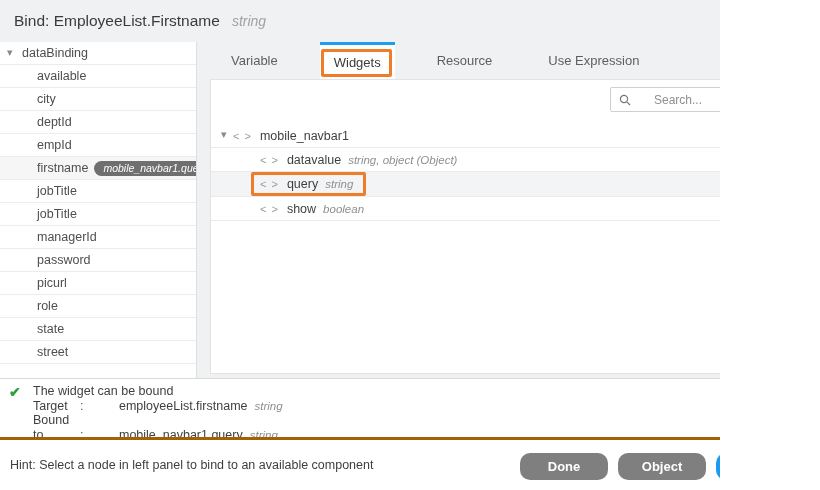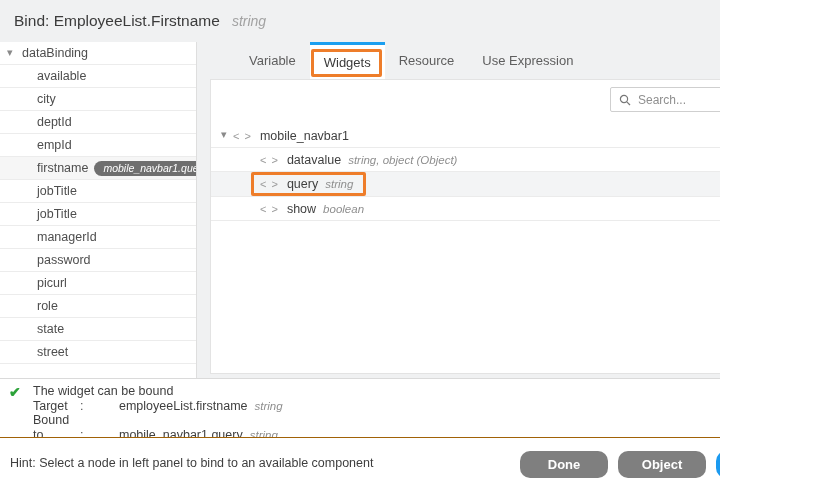--- a/index.html
+++ b/index.html
@@ -26,31 +26,31 @@
             font-size:12.5px;color:#4e4e4e;padding-left:37px;position:relative;}
   .side-row.root{padding-left:22px;}
   .side-row.selected{background:#f6f6f6;}
   .caret{position:absolute;left:7px;top:4px;font-size:11px;color:#8a8a8a;}
   .badge{display:inline-block;margin-left:6px;background:#6f6f6f;color:#fff;
          font-size:10.5px;font-style:italic;padding:2px 9px;border-radius:10px;line-height:11px;}
   .side-row.partial{height:13px;border-bottom:none;}
 
   
   .main{position:absolute;left:197px;top:42px;width:623px;height:336px;background:#f0f1f2;}
-  .tabbar{display:flex;padding-left:38px;height:37px;align-items:stretch;}
+  .tabbar{display:flex;padding-left:20px;height:37px;align-items:stretch;gap:28px;}
   .tab{padding:0 14px;font-size:13px;color:#5e5e5e;display:flex;align-items:center;cursor:pointer;}
   .tab.active{background:#fff;border-top:3px solid #1b9ff0;color:#3a3a3a;position:relative;}
   .tab-annotation{position:absolute;left:1px;right:3px;top:4px;bottom:2px;
                   border:3px solid #ee7d2a;border-radius:2px;pointer-events:none;}
 
   
   .card{position:absolute;left:13px;top:37px;width:594px;height:295px;background:#fff;
         border:1px solid #e3e3e3;}
   .searchbox{position:absolute;top:7px;right:3px;width:190px;height:25px;border:1px solid #cfcfcf;
-             border-radius:2px;display:flex;align-items:center;background:#fff;}
+             border-radius:2px;display:flex;align-items:center;background:#fff;gap:16px;}
   .searchbox svg{margin:0 5px 0 8px;flex:0 0 auto;}
   .searchbox input{border:none;outline:none;flex:1;font-size:12px;color:#555;
                    font-family:"Liberation Sans",sans-serif;background:transparent;min-width:0;}
   .searchbox input::placeholder{color:#8f8f8f;}
 
   .tree{margin-top:44px;}
   .tree-row{height:24px;display:flex;align-items:center;border-bottom:1px solid #ebebeb;
             font-size:12.5px;color:#3f3f3f;padding-left:49px;position:relative;}
   .tree-row.root{padding-left:22px;}
   .tree-row.highlight{background:#f3f4f5;height:25px;}
@@ -65,21 +65,21 @@
   .status{position:absolute;left:0;top:378px;width:820px;height:59px;background:#fff;
           border-top:1px solid #dadada;}
   .check-icon{position:absolute;left:9px;top:5px;color:#2ca239;font-size:14px;font-weight:bold;}
   .status-body{margin-left:33px;padding-top:5px;font-size:12.5px;line-height:14.5px;color:#3f3f3f;}
   .slabel{display:inline-block;width:47px;}
   .scolon{display:inline-block;width:39px;color:#555;}
   .stype{font-size:11.5px;color:#8f8f8f;font-style:italic;margin-left:7px;}
 
   
   .footer{position:absolute;left:0;top:437px;width:820px;height:53px;background:#fff;
-          border-top:1px solid #a16207;}
+          border-top:3px solid #a16207;}
   .hint{position:absolute;left:10px;top:18px;font-size:12.5px;color:#3e3e3e;}
   .btn{position:absolute;top:13px;width:88px;height:27px;border:none;border-radius:10px;
        color:#fff;font-size:13px;font-weight:bold;font-family:"Liberation Sans",sans-serif;
        cursor:pointer;}
   .btn.gray{background:#7f7f7f;}
   .btn.blue{background:#1b9af0;}
   .btn.done{left:520px;}
   .btn.unbind{left:618px;}
   .btn.bind{left:716px;}
 </style>

